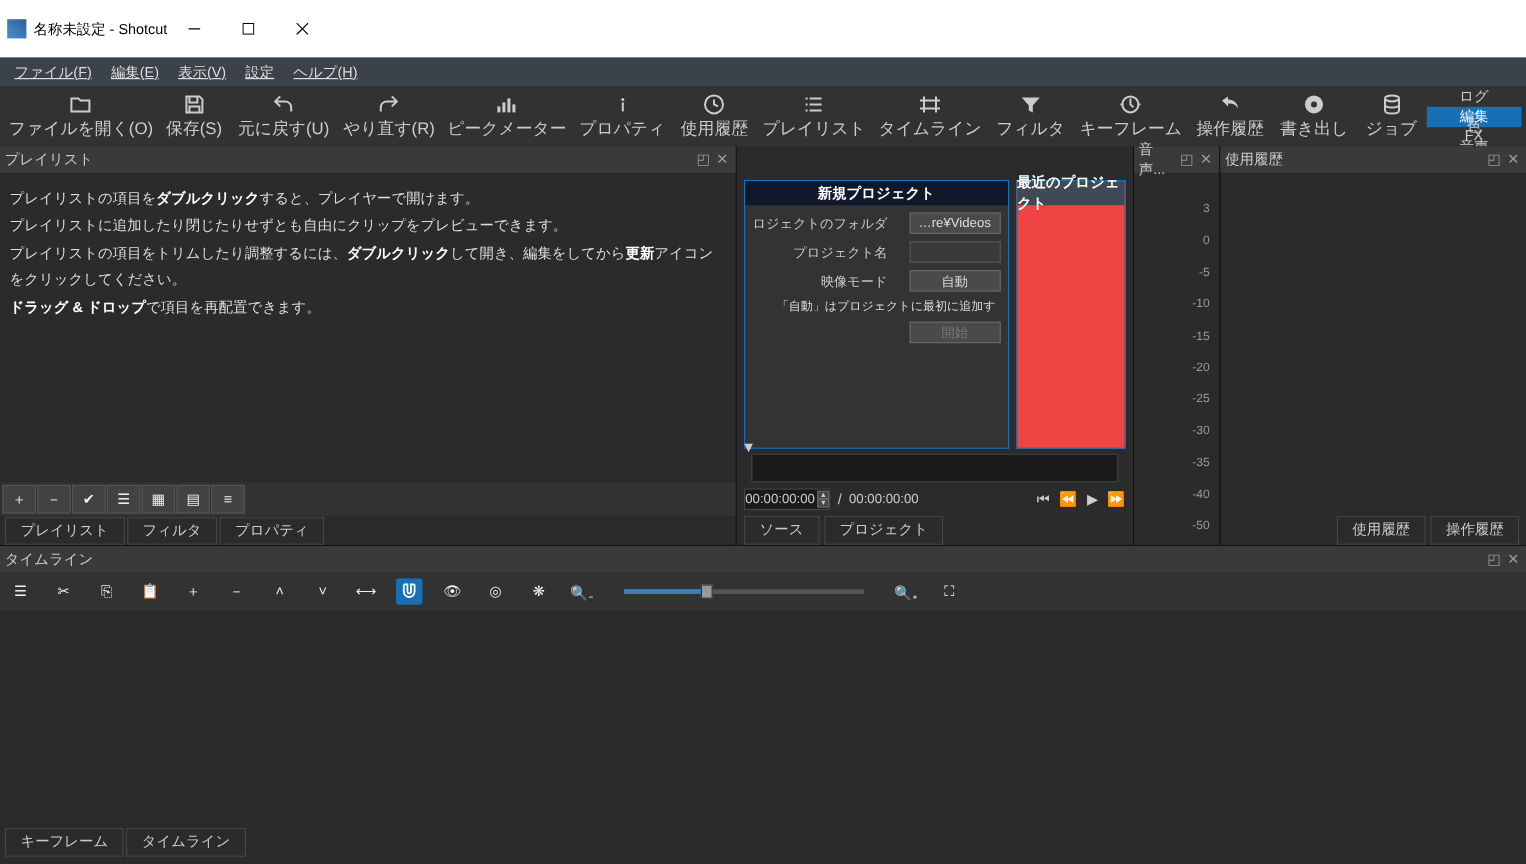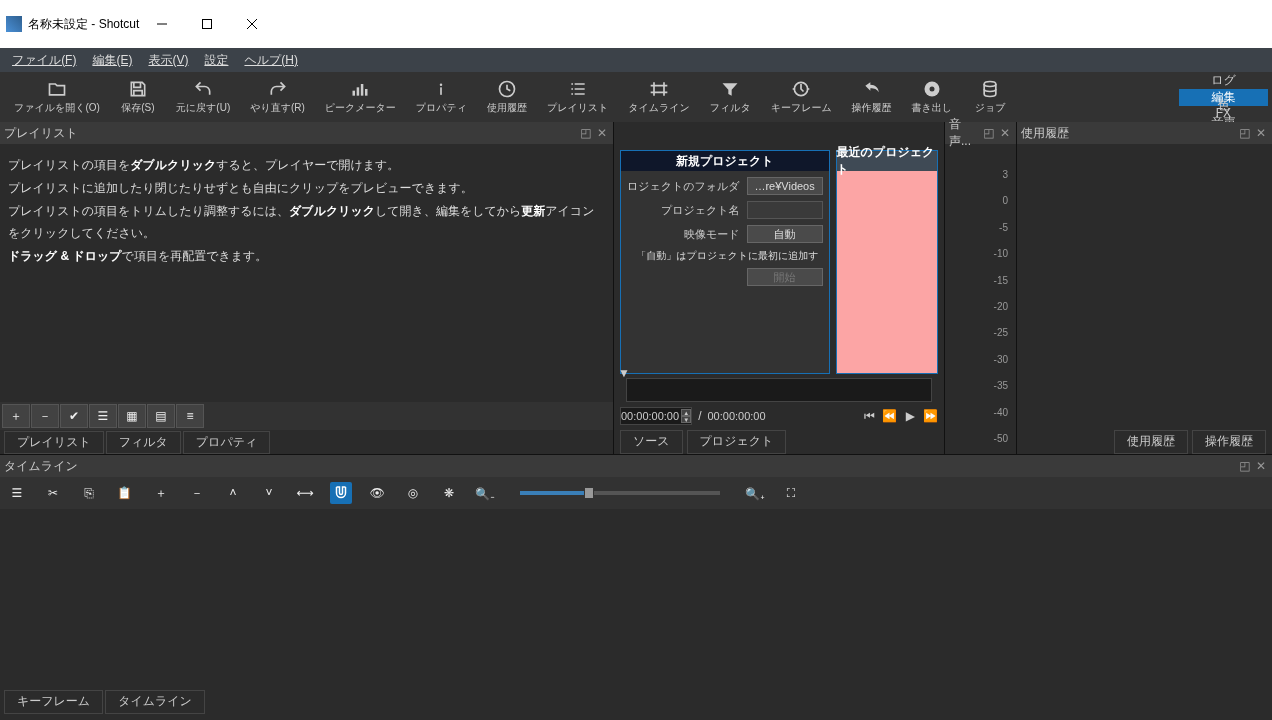--- a/index.html
+++ b/index.html
@@ -7,45 +7,45 @@
 .titlebar { height:48px; background:#fff; display:flex; align-items:center; justify-content:flex-start; color:#000; }
 .titlebar-left { display:flex; align-items:center; gap:6px; padding-left:6px; }
 .app-icon { width:16px; height:16px; background:linear-gradient(45deg,#4a90d6,#2e5f8f); }
 .titlebar-btns { display:flex; }
 .tb-btn { width:45px; height:30px; display:flex; align-items:center; justify-content:center; }
 .menubar { height:24px; background:#3c4249; display:flex; align-items:center; padding:0 4px; gap:0; }
 .menubar-item { padding:2px 8px; color:#ddd; cursor:pointer;text-decoration:underline; }
 .toolbar { height:50px; background:#323232; display:flex; align-items:center; padding:0 4px; gap:0; }
 .tb-item { display:flex; flex-direction:column; align-items:center; justify-content:center; padding:2px 10px 2px; color:#ccc; cursor:pointer; min-width:56px; }
 .tb-item svg { width:20px; height:20px; }
-.tb-label { font-size:10px; margin-top:2px; white-space:nowrap; }
+.tb-label { font-size:14px; margin-top:2px; white-space:nowrap; }
 .right-stack { margin-left:auto; display:flex; flex-direction:column; align-items:stretch; height:100%; }
 .right-stack-row { display:flex; height:50%;flex-direction:column; }
 .right-stack-cell { padding:0 14px; display:flex; align-items:center; justify-content:center; color:#ccc; font-size:12px; cursor:pointer; }
 .right-stack-cell.active { background:#1770b5; color:#fff; }
 .main-area { display:flex; height:332px; }
 .panel { display:flex; flex-direction:column; background:#2b2b2b; }
 .panel-hdr { height:22px; background:#3a3a3a; display:flex; align-items:center; padding:0 4px; justify-content:space-between; font-size:12px; }
 .hdr-icons { display:flex; gap:2px; }
 .hdr-icons span { width:14px; height:14px; display:flex; align-items:center; justify-content:center; cursor:pointer; color:#999; }
 .playlist-panel { width:614px; border-right:1px solid #111; }
 .playlist-body { flex:1; padding:10px 8px; font-size:12px; color:#ddd; line-height:1.9; }
 .playlist-body b { color:#fff; font-weight:bold; }
 .playlist-toolbar { height:28px; background:#323232; display:flex; align-items:center; gap:1px; padding:0 2px; }
 .pl-btn { width:28px; height:24px; background:#424242; display:flex; align-items:center; justify-content:center; color:#eee; cursor:pointer; border:1px solid #555; }
 .playlist-tabs { height:24px; display:flex; align-items:center; padding:0 4px; gap:2px;}
 .tab { padding:2px 12px; background:#2b2b2b; border:1px solid #444; font-size:12px; cursor:pointer; }
 .center-panel { width:330px; position:relative; display:flex; flex-direction:column; background:#2b2b2b; }
 .proj-area { flex:1; display:flex; padding:28px 6px 0; gap:6px; }
 .proj-new { flex:1; border:1px solid #1770b5; background:#333; display:flex; flex-direction:column; }
-.proj-recent { width:104px; border:1px solid #1770b5; background:#fca5a5; display:flex; flex-direction:column; }
+.proj-recent { width:104px; border:1px solid #1770b5; background:#ef4444; display:flex; flex-direction:column; }
 .proj-hhdr { height:20px; background:#0f172a; color:#fff; display:flex; align-items:center; justify-content:center; font-size:12px; font-weight:bold;}
 .proj-recent .proj-hhdr { background:#3f4a55; }
 .proj-body { padding:6px; display:flex; flex-direction:column; gap:6px; font-size:11px; }
-.proj-row { display:flex; align-items:center; gap:7px; justify-content:flex-end; }
+.proj-row { display:flex; align-items:center; gap:18px; justify-content:flex-end; }
 .proj-row label { color:#ccc; white-space:nowrap; }
 .proj-input { background:#3a3a3a; border:1px solid #555; color:#ccc; height:18px; width:76px; font-size:10px; text-align:center; }
 .proj-btn { background:#4a4a4a; border:1px solid #666; height:18px; width:76px; font-size:11px; color:#ddd; text-align:center; display:flex; align-items:center; justify-content:center; }
 .proj-desc { color:#ddd; font-size:10px; line-height:1.3; text-align:right; padding-right:4px;}
 .timeline-mini { height:24px; background:#1a1a1a; margin:4px 6px 0; border:1px solid #444; position:relative; }
 .marker { position:absolute; top:-8px; left:4px; color:#ccc; }
 .transport { height:28px; display:flex; align-items:center; padding:0 6px; gap:6px; }
 .tc { background:#1a1a1a; border:1px solid #444; padding:1px 0; font-family:monospace; font-size:11px; color:#ccc; display:flex; align-items:center; gap:2px;}
 .spinner { display:flex; flex-direction:column; }
 .spinner span{ width:10px; height:7px; background:#444; border:1px solid #666; font-size:6px; display:flex; align-items:center; justify-content:center;}

